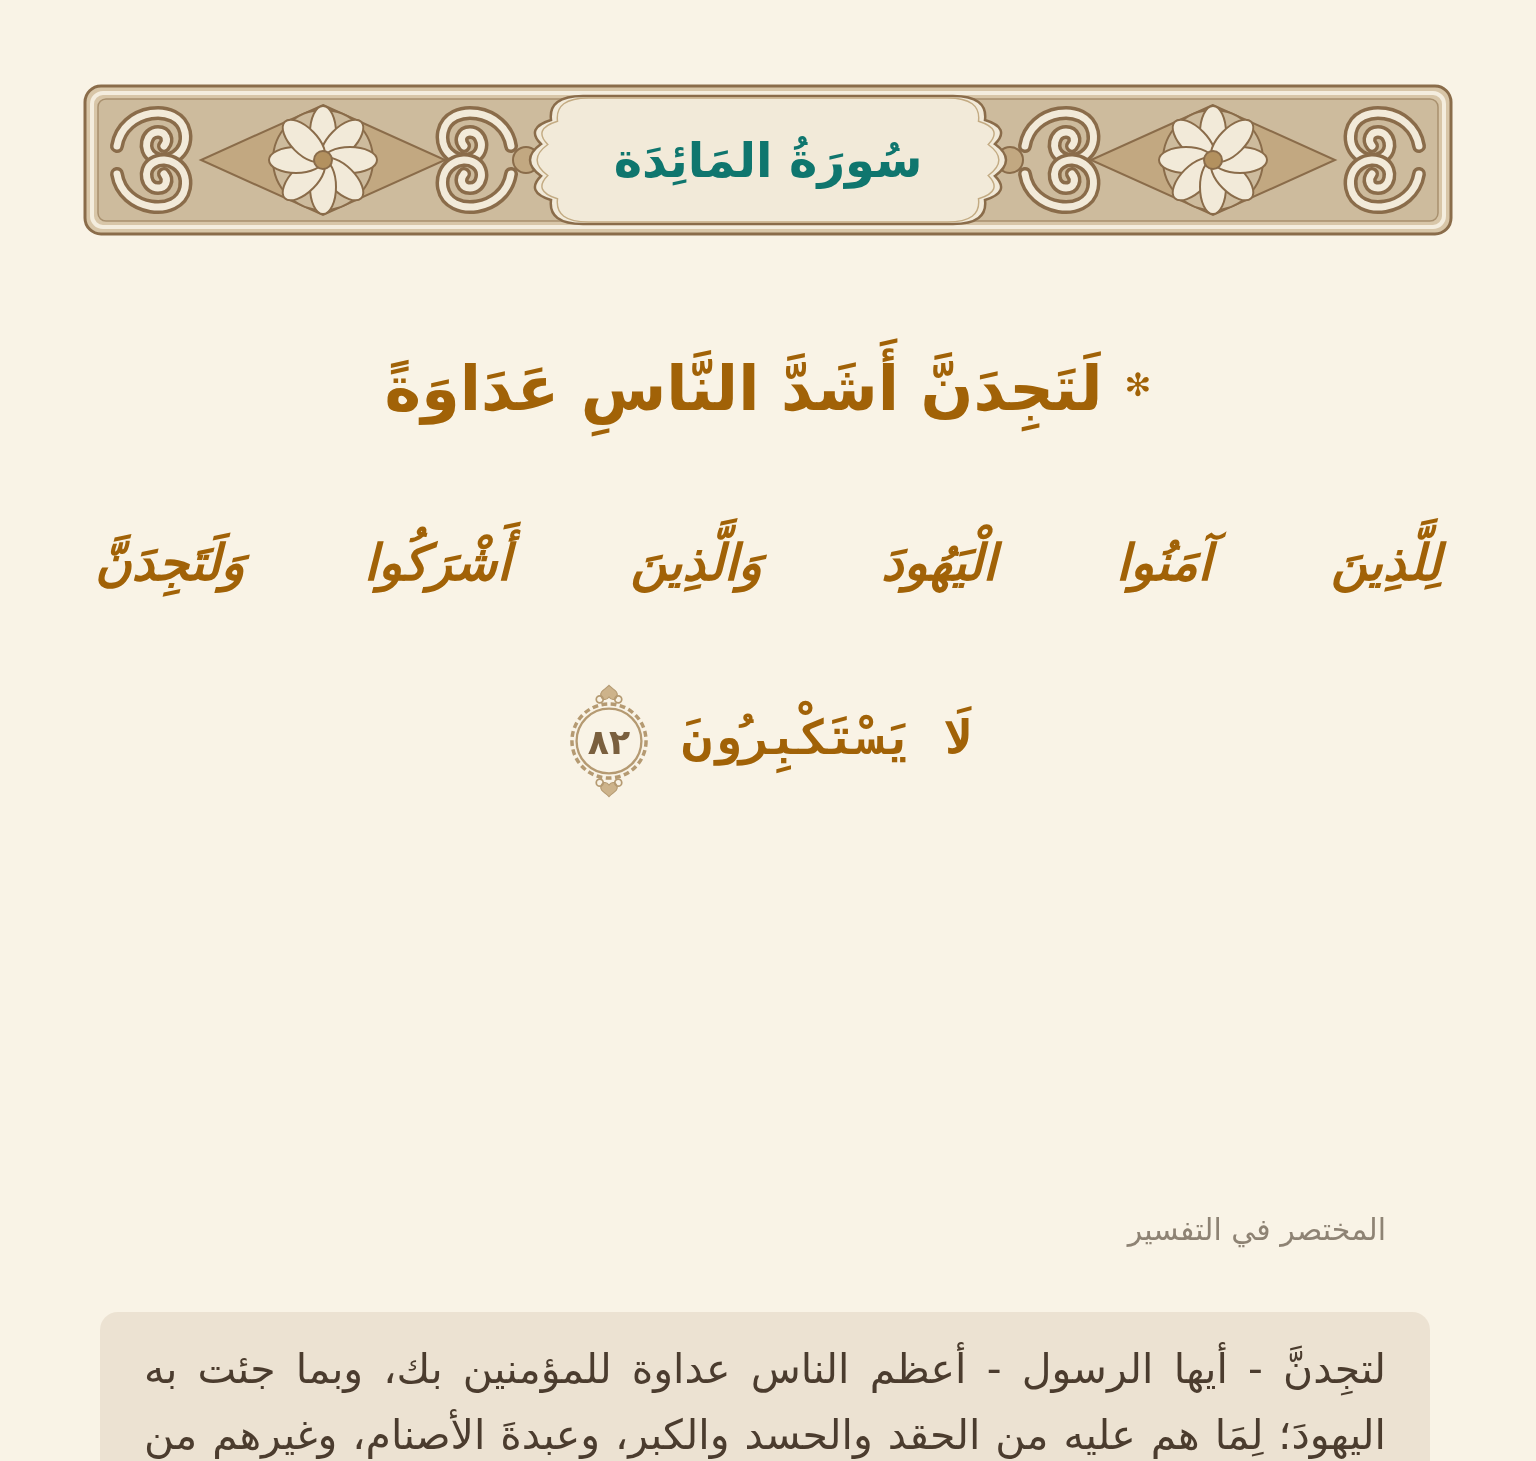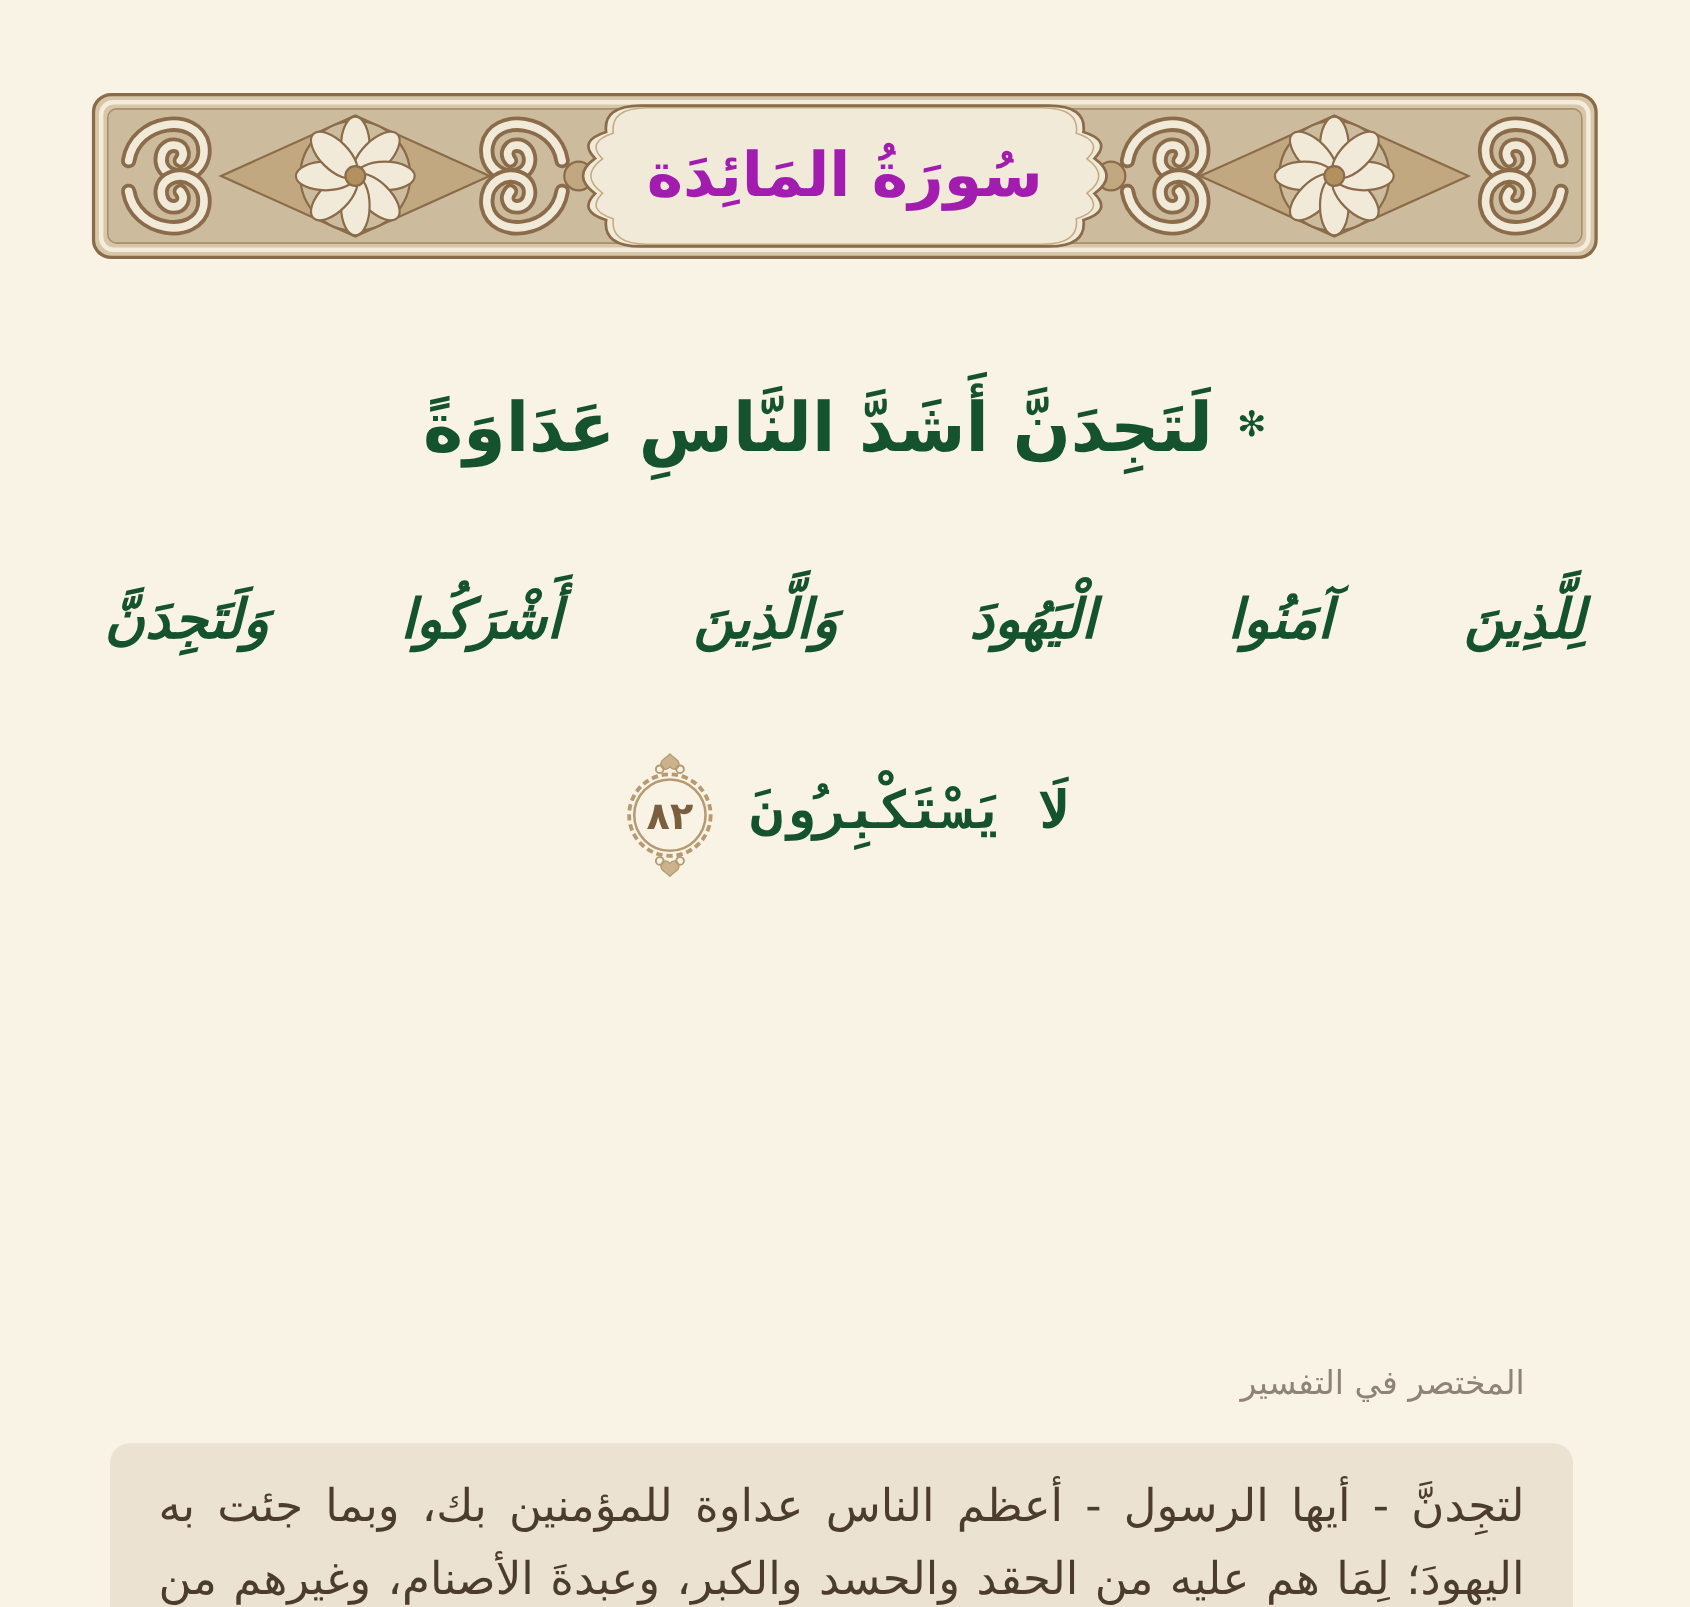--- a/index.html
+++ b/index.html
@@ -9,41 +9,41 @@
     background:#f9f3e6;
     font-family:"DejaVu Sans",sans-serif;
     direction:rtl;
   }
   
   .banner{position:absolute;left:83px;top:84px;width:1370px;height:152px;}
   .banner svg{display:block;width:1370px;height:152px;}
   .banner-title{
     position:absolute;left:0;top:0;width:1370px;height:152px;
     text-align:center;line-height:152px;
-    font-size:56px;font-weight:700;color:#a21caf;
+    font-size:48px;font-weight:700;color:#0f766e;
     letter-spacing:0;
   }
   
   .verse{
     position:absolute;left:95px;top:296px;width:1346px;
-    color:#14532d;font-weight:700;
+    color:#a16207;font-weight:700;
   }
   .vline{height:178px;line-height:178px;white-space:nowrap;}
   .vcenter{text-align:center;font-size:62px;}
   .vjust{
     text-align:justify;text-align-last:justify;
     white-space:normal;font-size:50px;font-style:italic;
   }
   .hizb{font-size:32px;vertical-align:14px;margin-left:22px;font-weight:400;}
   .lastline{display:flex;align-items:center;justify-content:center;gap:30px;}
   .medallion{flex:0 0 auto;}
   
   .tafsir-label{
     position:absolute;top:1212px;right:150px;
-    font-size:30px;color:#8e8374;margin-top:28px;
+    font-size:30px;color:#8e8374;
   }
   .tafsir-panel{
     position:absolute;left:100px;right:106px;top:1312px;
     background:#ece2d2;border-radius:18px;
     padding:24px 44px 80px 44px;
     box-sizing:border-box;
   }
   .tafsir-text{
     font-size:41px;line-height:66px;color:#4b3c2e;
     text-align:justify;

